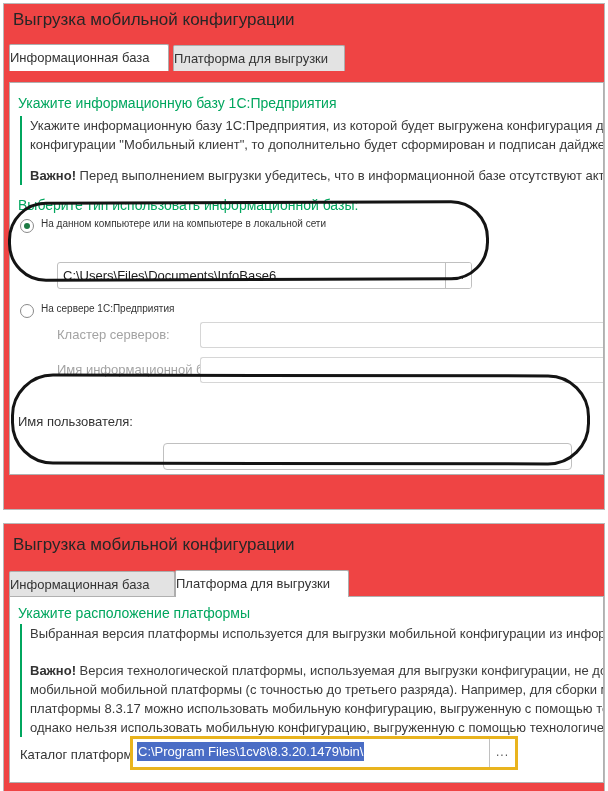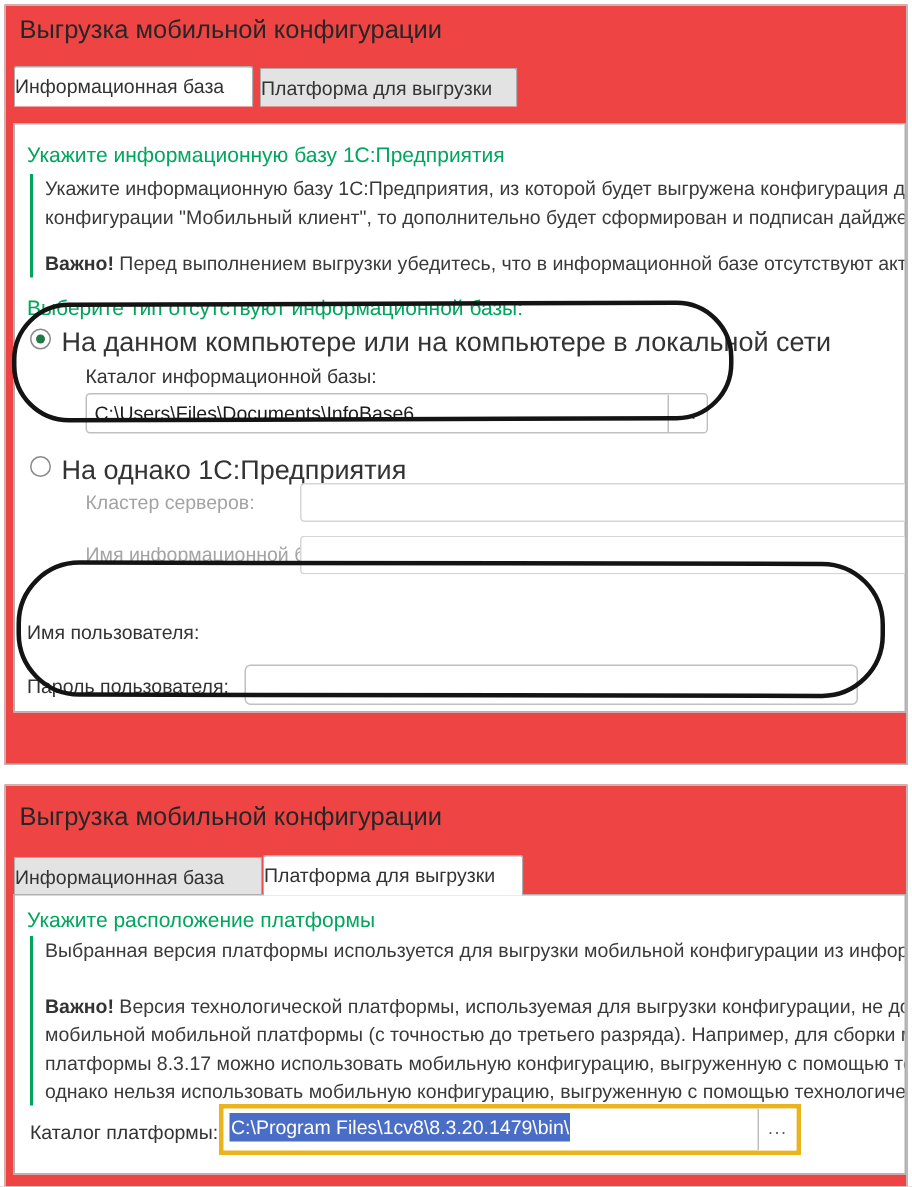--- a/index.html
+++ b/index.html
@@ -20,21 +20,21 @@
   .h-green { position:absolute; font-size:14px; color:#00a65e; white-space:nowrap; }
   .para { position:absolute; border-left:2px solid #00a65e; padding-left:8px; font-size:13px; color:#3a3a3a; }
   .para .ln { line-height:19px; white-space:nowrap; }
   .para .spacer { height:12px; }
   .para .spacer-lg { height:18px; }
   .b { font-weight:bold; color:#333; }
 
   .radio { position:absolute; width:14px; height:14px; border:1px solid #8a8a8a; border-radius:50%; background:#fff; }
   .radio .dot { position:absolute; left:3px; top:3px; width:6px; height:6px; border-radius:50%; background:#1e7b44; display:none; }
   .radio.checked .dot { display:block; }
-  .rlabel { position:absolute; font-size:18px; color:#333; white-space:nowrap; }
+  .rlabel { position:absolute; font-size:10px; color:#333; white-space:nowrap; }
 
   .flabel { position:absolute; font-size:13px; color:#333; white-space:nowrap; }
   .flabel.disabled { color:#a3a3a3; }
 
   .field { position:absolute; display:flex; align-items:stretch; background:#fff;
            border:1px solid #c0c0c0; border-radius:3px; overflow:hidden; }
   .field .txt { flex:1; font-size:13px; color:#1c1c1c; line-height:25px; padding:0 5px; white-space:nowrap; overflow:hidden; }
   .field .browse { width:26px; border-left:1px solid #c0c0c0; background:#fff; color:#555;
                    font-size:12px; line-height:24px; text-align:center; cursor:pointer; letter-spacing:1px; }
   .field.disabled { border-color:#d6d6d6; border-radius:3px 0 0 3px; border-right:none; }
@@ -67,52 +67,50 @@
 
       <div class="h-green" style="left:8px; top:12px;">Укажите информационную базу 1С:Предприятия</div>
 
       <div class="para" style="left:10px; top:33px;">
         <div class="ln">Укажите информационную базу 1С:Предприятия, из которой будет выгружена конфигурация дл</div>
         <div class="ln">конфигурации "Мобильный клиент", то дополнительно будет сформирован и подписан дайджес</div>
         <div class="spacer"></div>
         <div class="ln"><span class="b">Важно!</span><span> Перед выполнением выгрузки убедитесь, что в информационной базе отсутствуют акти</span></div>
       </div>
 
-      <div class="h-green" style="left:8px; top:114px;">Выберите тип отсутствуют информационной базы:</div>
+      <div class="h-green" style="left:8px; top:114px;">Выберите тип использовать информационной базы:</div>
 
       <div class="radio checked" style="left:10px; top:136px;">
         <span class="dot"></span>
       </div>
       <div class="rlabel" style="left:31px; top:135px;">На данном компьютере или на компьютере в локальной сети</div>
 
-      <div class="flabel" style="left:47px; top:160px;">Каталог информационной базы:</div>
       <div class="field" style="left:47px; top:179px; width:415px; height:27px;">
         <div class="txt">C:\Users\Files\Documents\InfoBase6</div>
         <div class="browse">...</div>
       </div>
 
       <div class="radio" style="left:10px; top:221px;">
         
       </div>
-      <div class="rlabel" style="left:31px; top:220px;">На однако 1С:Предприятия</div>
+      <div class="rlabel" style="left:31px; top:220px;">На сервере 1С:Предприятия</div>
 
       <div class="flabel disabled" style="left:47px; top:244px;text-align:right;">Кластер серверов:</div>
       <div class="field disabled" style="left:190px; top:239px; width:405px; height:26px;">
         <div class="txt"></div>
       </div>
 
       <div class="flabel disabled" style="left:47px; top:279px;">Имя информационной базы:</div>
       <div class="field disabled" style="left:190px; top:274px; width:405px; height:26px;">
         <div class="txt"></div>
       </div>
 
 
       <div class="flabel" style="left:8px; top:331px;">Имя пользователя:</div>
 
-      <div class="flabel" style="left:8px; top:367px;">Пароль пользователя:</div>
       <div class="field" style="left:153px; top:360px; width:409px; height:27px; border-radius:4px;">
         <div class="txt"></div>
       </div>
     </div>
   </div>
 
   <div class="annotation" style="left:8px; top:201px; width:481px; height:80px; border-radius:38px; transform:rotate(-0.2deg);"></div>
   <div class="annotation" style="left:11px; top:374px; width:579px; height:91px; border-radius:42px; transform:rotate(0.1deg);"></div>
 
   <div class="win" style="top:523px; height:270px;">
@@ -132,20 +130,20 @@
       <div class="para" style="left:10px; top:27px;">
         <div class="ln">Выбранная версия платформы используется для выгрузки мобильной конфигурации из информ</div>
         <div class="spacer-lg"></div>
         <div class="ln"><span class="b">Важно!</span><span> Версия технологической платформы, используемая для выгрузки конфигурации, не до</span></div>
         <div class="ln">мобильной мобильной платформы (с точностью до третьего разряда). Например, для сборки м</div>
         <div class="ln">платформы 8.3.17 можно использовать мобильную конфигурацию, выгруженную с помощью те</div>
         <div class="ln">однако нельзя использовать мобильную конфигурацию, выгруженную с помощью технологиче</div>
       </div>
 
       <div class="flabel" style="left:10px; top:150px;">Каталог платформы:</div>
-      <div class="hl-group" style="left:136px; top:139px; width:388px; height:34px;">
+      <div class="hl-group" style="left:120px; top:139px; width:388px; height:34px;">
         <div class="txt"><span class="sel">C:\Program Files\1cv8\8.3.20.1479\bin\</span></div>
         <div class="browse">...</div>
       </div>
     </div>
   </div>
 
 </div>
 
 </body></html>

